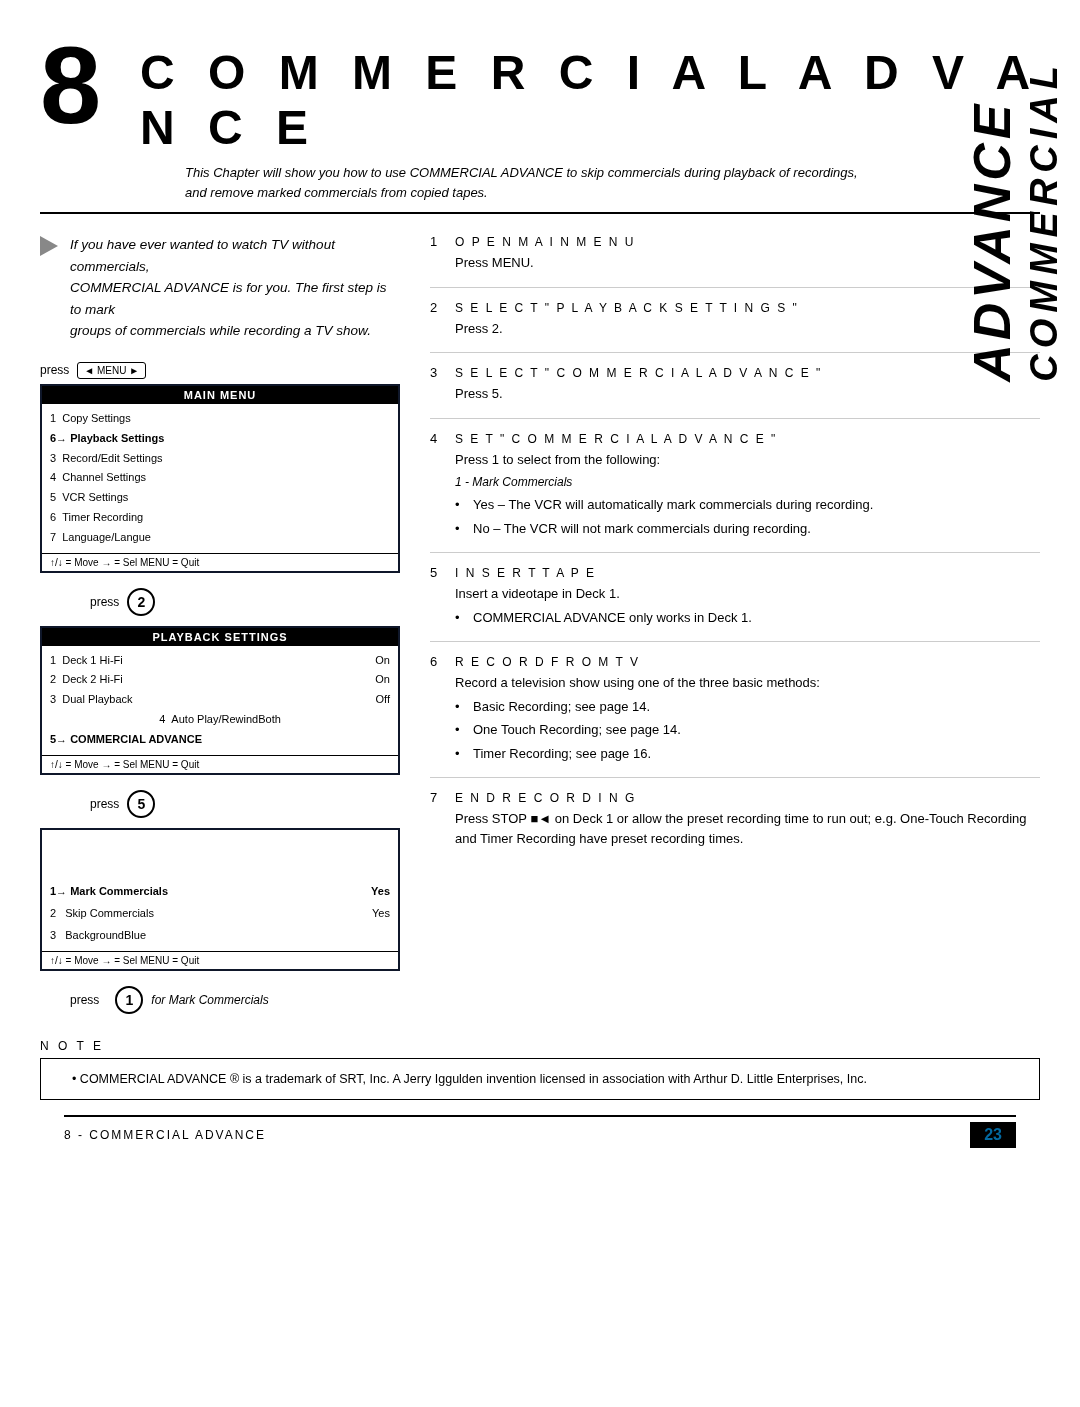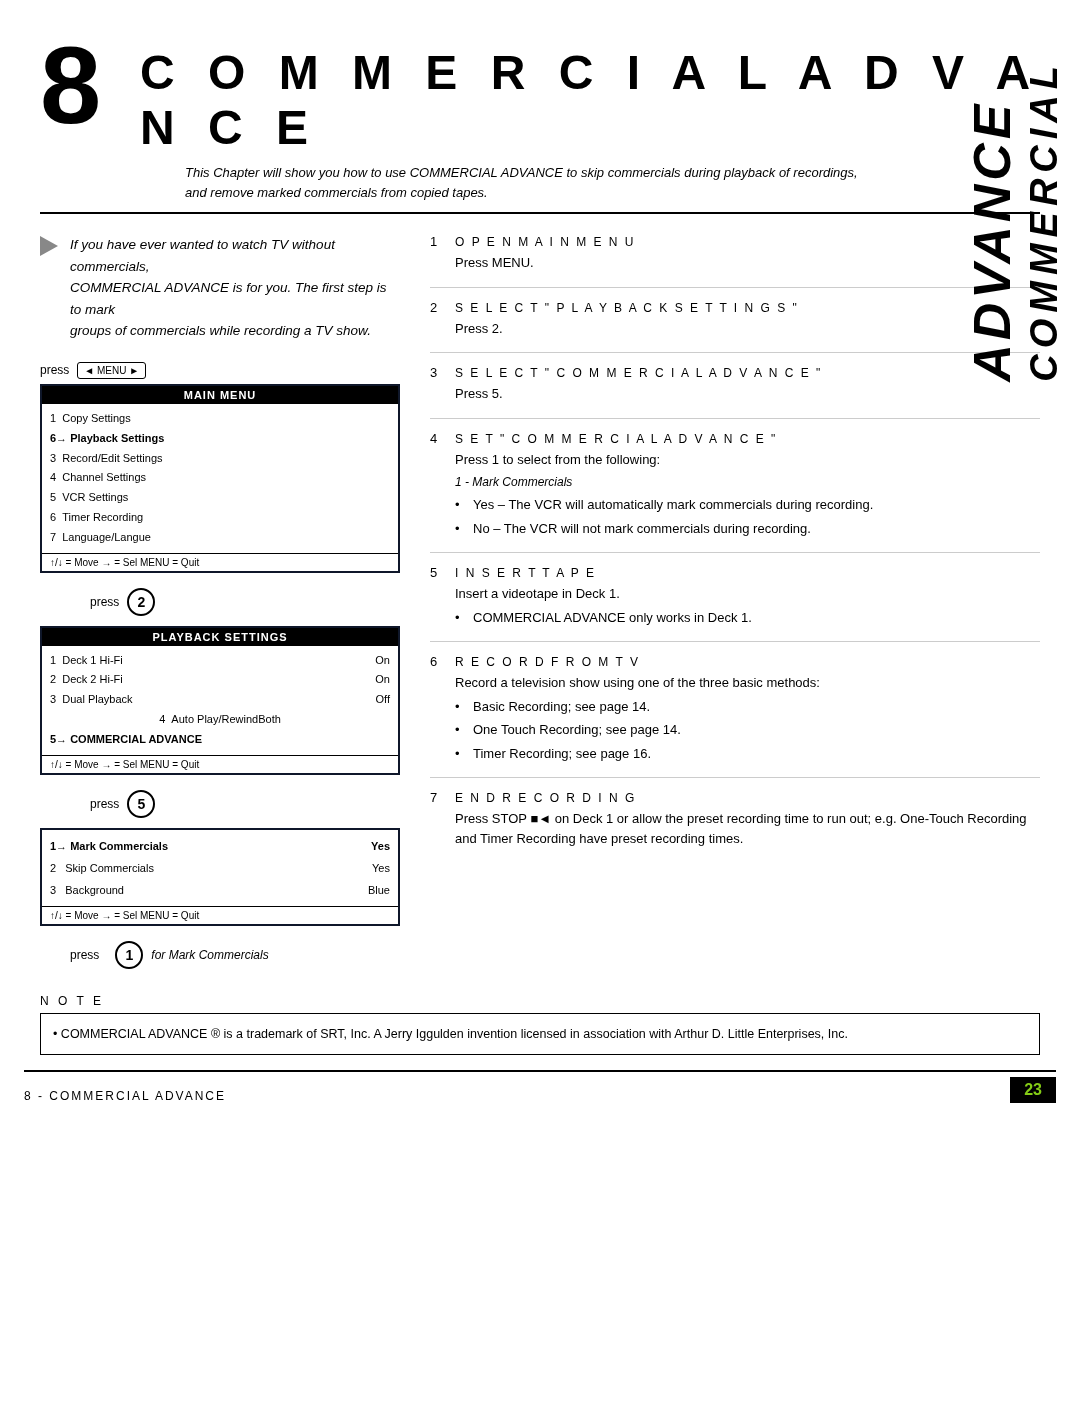--- a/index.html
+++ b/index.html
@@ -224,49 +224,49 @@
     .note-section {
       margin: 20px 40px 15px 40px;
     }
     .note-label {
       font-size: 12px;
       letter-spacing: 3px;
       margin-bottom: 5px;
     }
     .note-box {
       border: 1px solid #000;
-      padding: 10px 12px;
+      padding: 10px 31px;
       font-size: 12.5px;
       line-height: 1.6;
     }
     .note-box ul {
       list-style: none;
       padding: 0;
     }
     .note-box ul li::before {
       content: "• ";
     }
 
     
     .footer {
       display: flex;
       justify-content: flex-end;
-      align-items: flex-end;
-      margin: 0 24px;
+      align-items: center;
+      margin: 0 64px;
       border-top: 2px solid #000;
       padding-top: 5px;
     }
     .footer-left {
       flex: 1;
       font-size: 12px;
       letter-spacing: 2px;
     }
     .footer-page {
       background: #000;
-      color: #84cc16;
+      color: #0369a1;
       padding: 4px 14px;
       font-size: 16px;
       font-weight: bold;
     }
   </style>
 </head>
 <body>
 
 <div class="header-section">
   <div class="chapter-number">8</div>
@@ -364,30 +364,30 @@
       </div>
     </div>
 
     <div class="press-row" style="margin-bottom:10px; padding-left: 50px;">
       <span class="press-label">press</span>
       <span class="number-circle">5</span>
     </div>
 
     <div class="menu-container">
       <div class="menu-box">
-        <div class="menu-box-body" style="line-height:2;">
+        <div class="menu-box-body" style="line-height:2;margin-top:45px;">
           <div class="menu-item selected" style="display:flex;justify-content:space-between;">
               <span>1→ Mark Commercials</span>
               <span>Yes</span>
             </div>
           <div class="menu-item" style="display:flex;justify-content:space-between;">
               <span>2&nbsp;&nbsp;&nbsp;Skip Commercials</span>
               <span>Yes</span>
             </div>
-          <div class="menu-item" style="display:flex;justify-content:space-between;">
+          <div class="menu-item" style="display:flex;justify-content:flex-start;">
               <span>3&nbsp;&nbsp;&nbsp;Background</span>
               <span>Blue</span>
             </div>
         </div>
         <div class="menu-box-footer">
           <span>↑/↓ = Move   → = Sel   MENU = Quit</span>
         </div>
       </div>
     </div>
 

